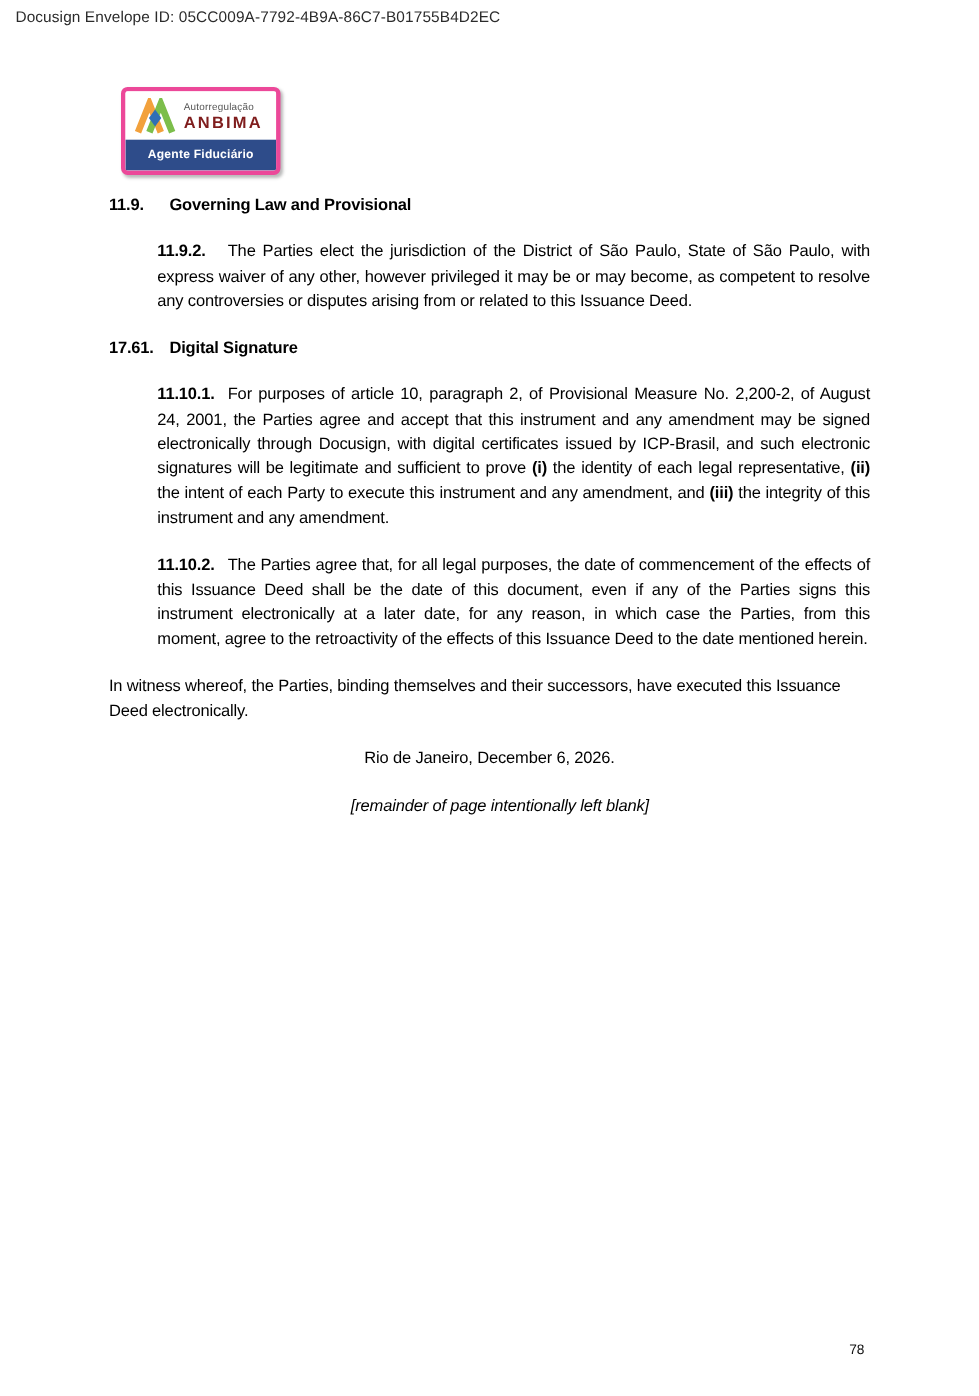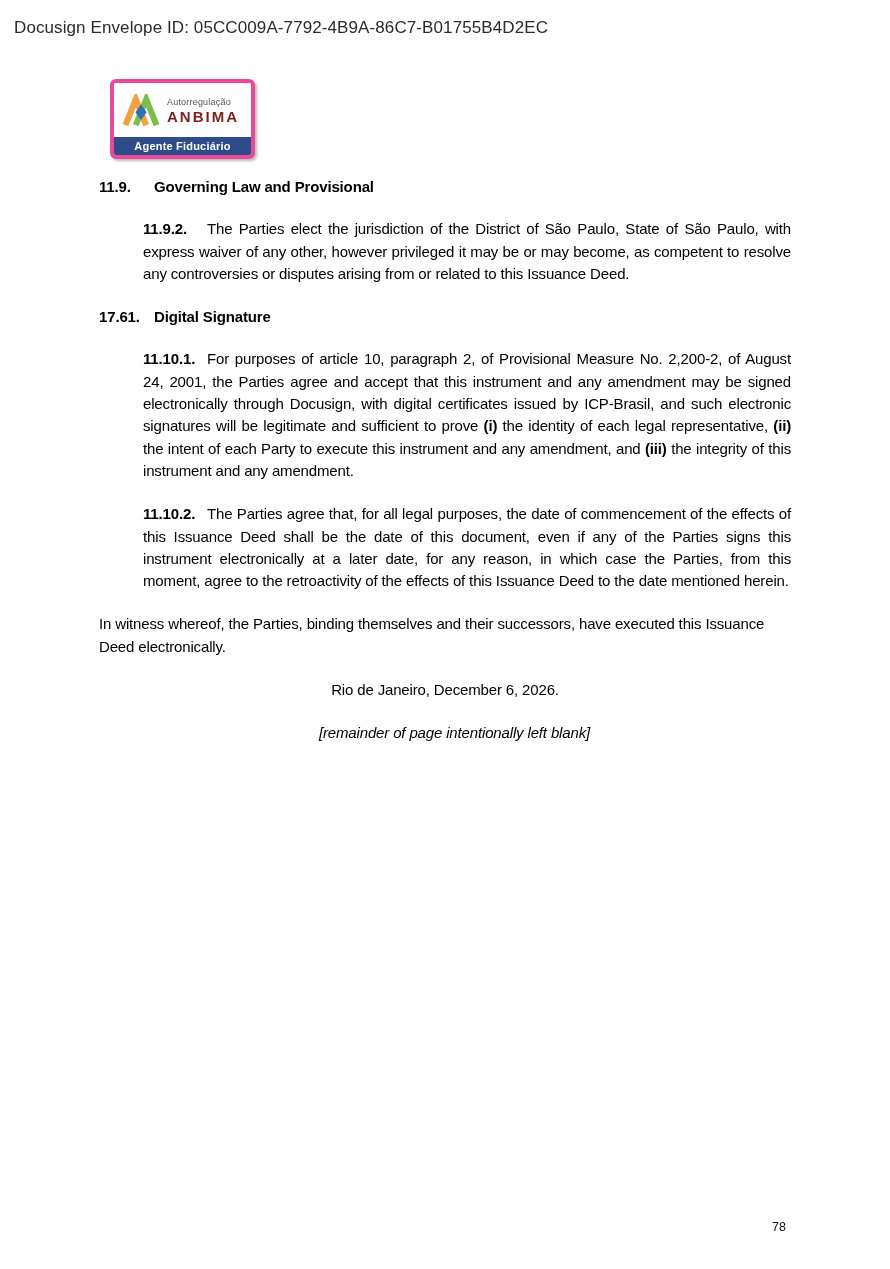--- a/index.html
+++ b/index.html
@@ -5,22 +5,22 @@
   html, body { margin: 0; padding: 0; }
   body {
     width: 890px; height: 1269px;
     background: #ffffff;
     font-family: "Liberation Sans", sans-serif;
     color: #000;
     position: relative;
     overflow: hidden;
   }
   .envelope {
-    position: absolute; left: 14px; top: 18px;
-    font-size: 17px; color: #2b2b2b; letter-spacing: 0.1px; text-align: center;
+    position: absolute; left: 14px; top: 7px;
+    font-size: 14px; color: #2b2b2b; letter-spacing: 0.1px; text-align: center;
   }
   
   .logo-badge {
     position: absolute; left: 110px; top: 79px;
     width: 137px; height: 72px;
     border: 4px solid #ec4899; border-radius: 6px;
     box-shadow: 2px 2px 3px rgba(0,0,0,0.28);
     overflow: hidden; background: #fff;
     display: flex; flex-direction: column;
   }
@@ -29,21 +29,21 @@
     padding-left: 8px; gap: 7px; background: #fff;
   }
   .logo-mark { width: 38px; height: 33px; flex: 0 0 auto; }
   .logo-text { display: flex; flex-direction: column; line-height: 1.15; padding-top: 2px; }
   .logo-tagline { font-size: 9px; color: #555555; letter-spacing: 0.2px; }
   .logo-brand {
     font-size: 15px; font-weight: bold; color: #7f1d1d;
     letter-spacing: 2px; margin-top: 1px;
   }
   .logo-banner {
-    height: 18px; background: var(--navy, #2e4c8a);
+    height: 28px; background: var(--navy, #2e4c8a);
     color: #fff; font-size: 11px; font-weight: bold;
     display: flex; align-items: center; justify-content: center;
     letter-spacing: 0.2px;
   }
   
   .content {
     position: absolute; left: 99px; top: 176px; width: 692px;
     font-size: 15px; line-height: 22.3px; letter-spacing: -0.15px;
   }
   .heading { font-weight: bold; margin: 0 0 20px 0; }

